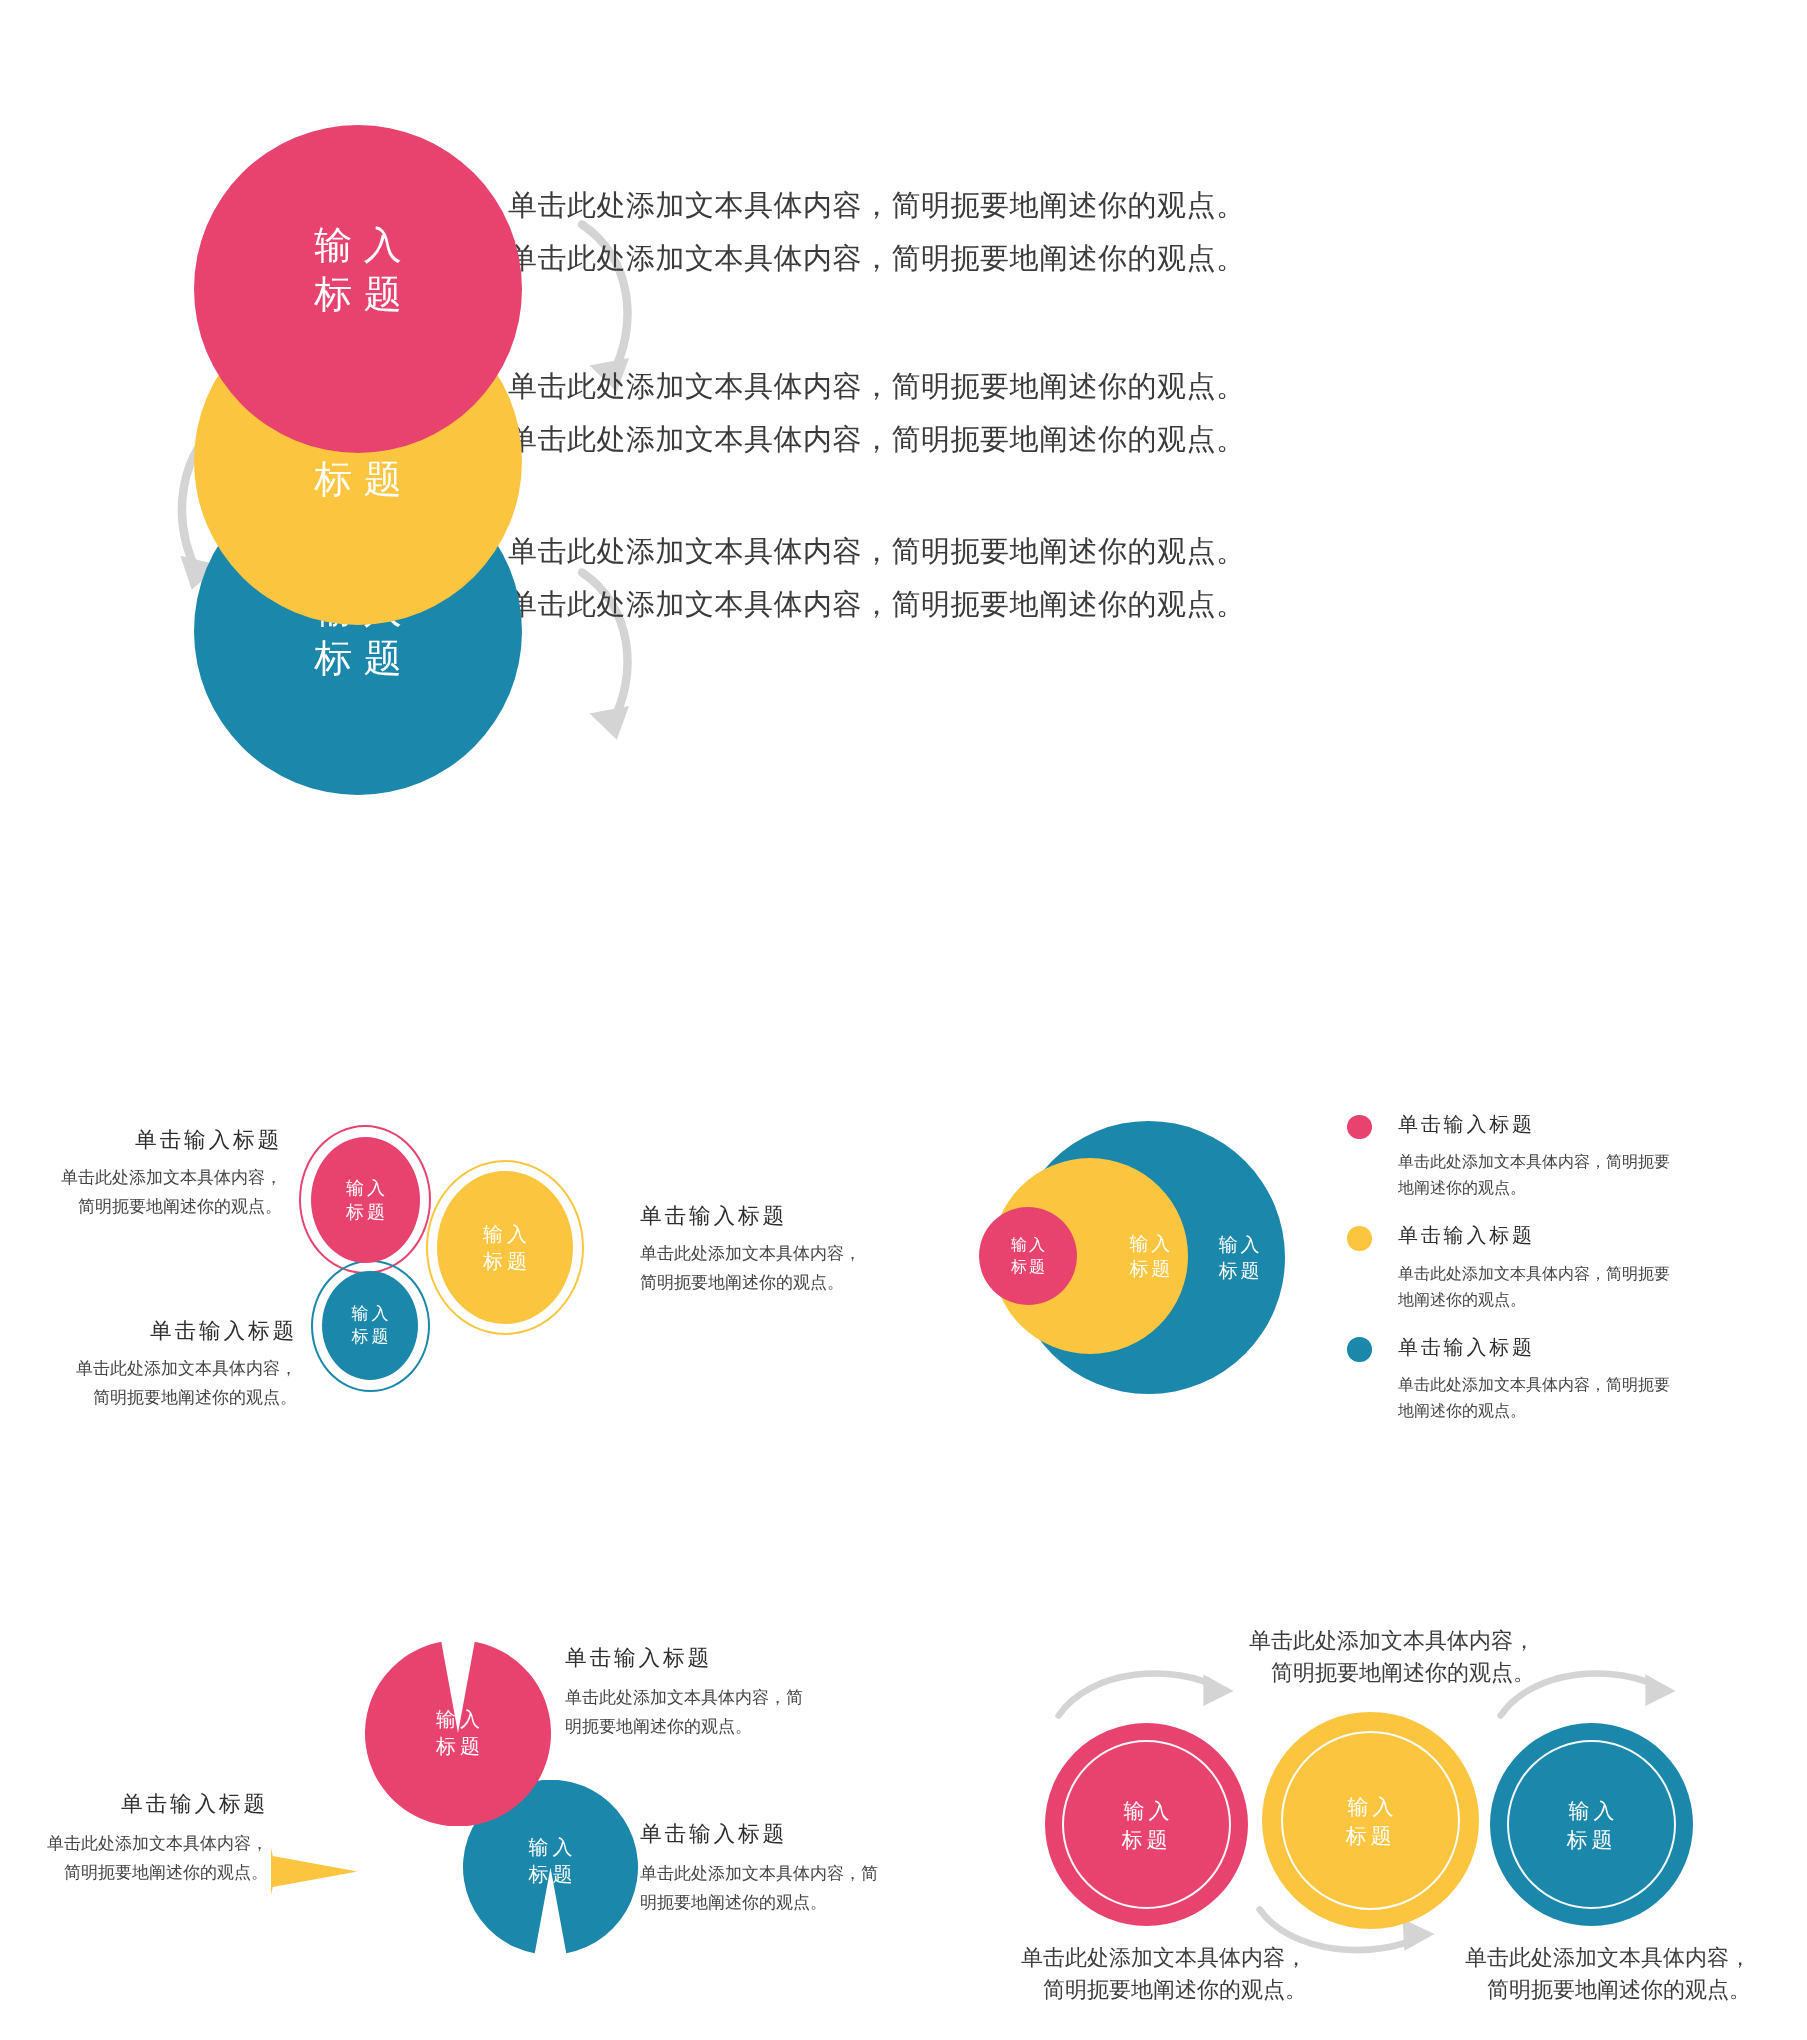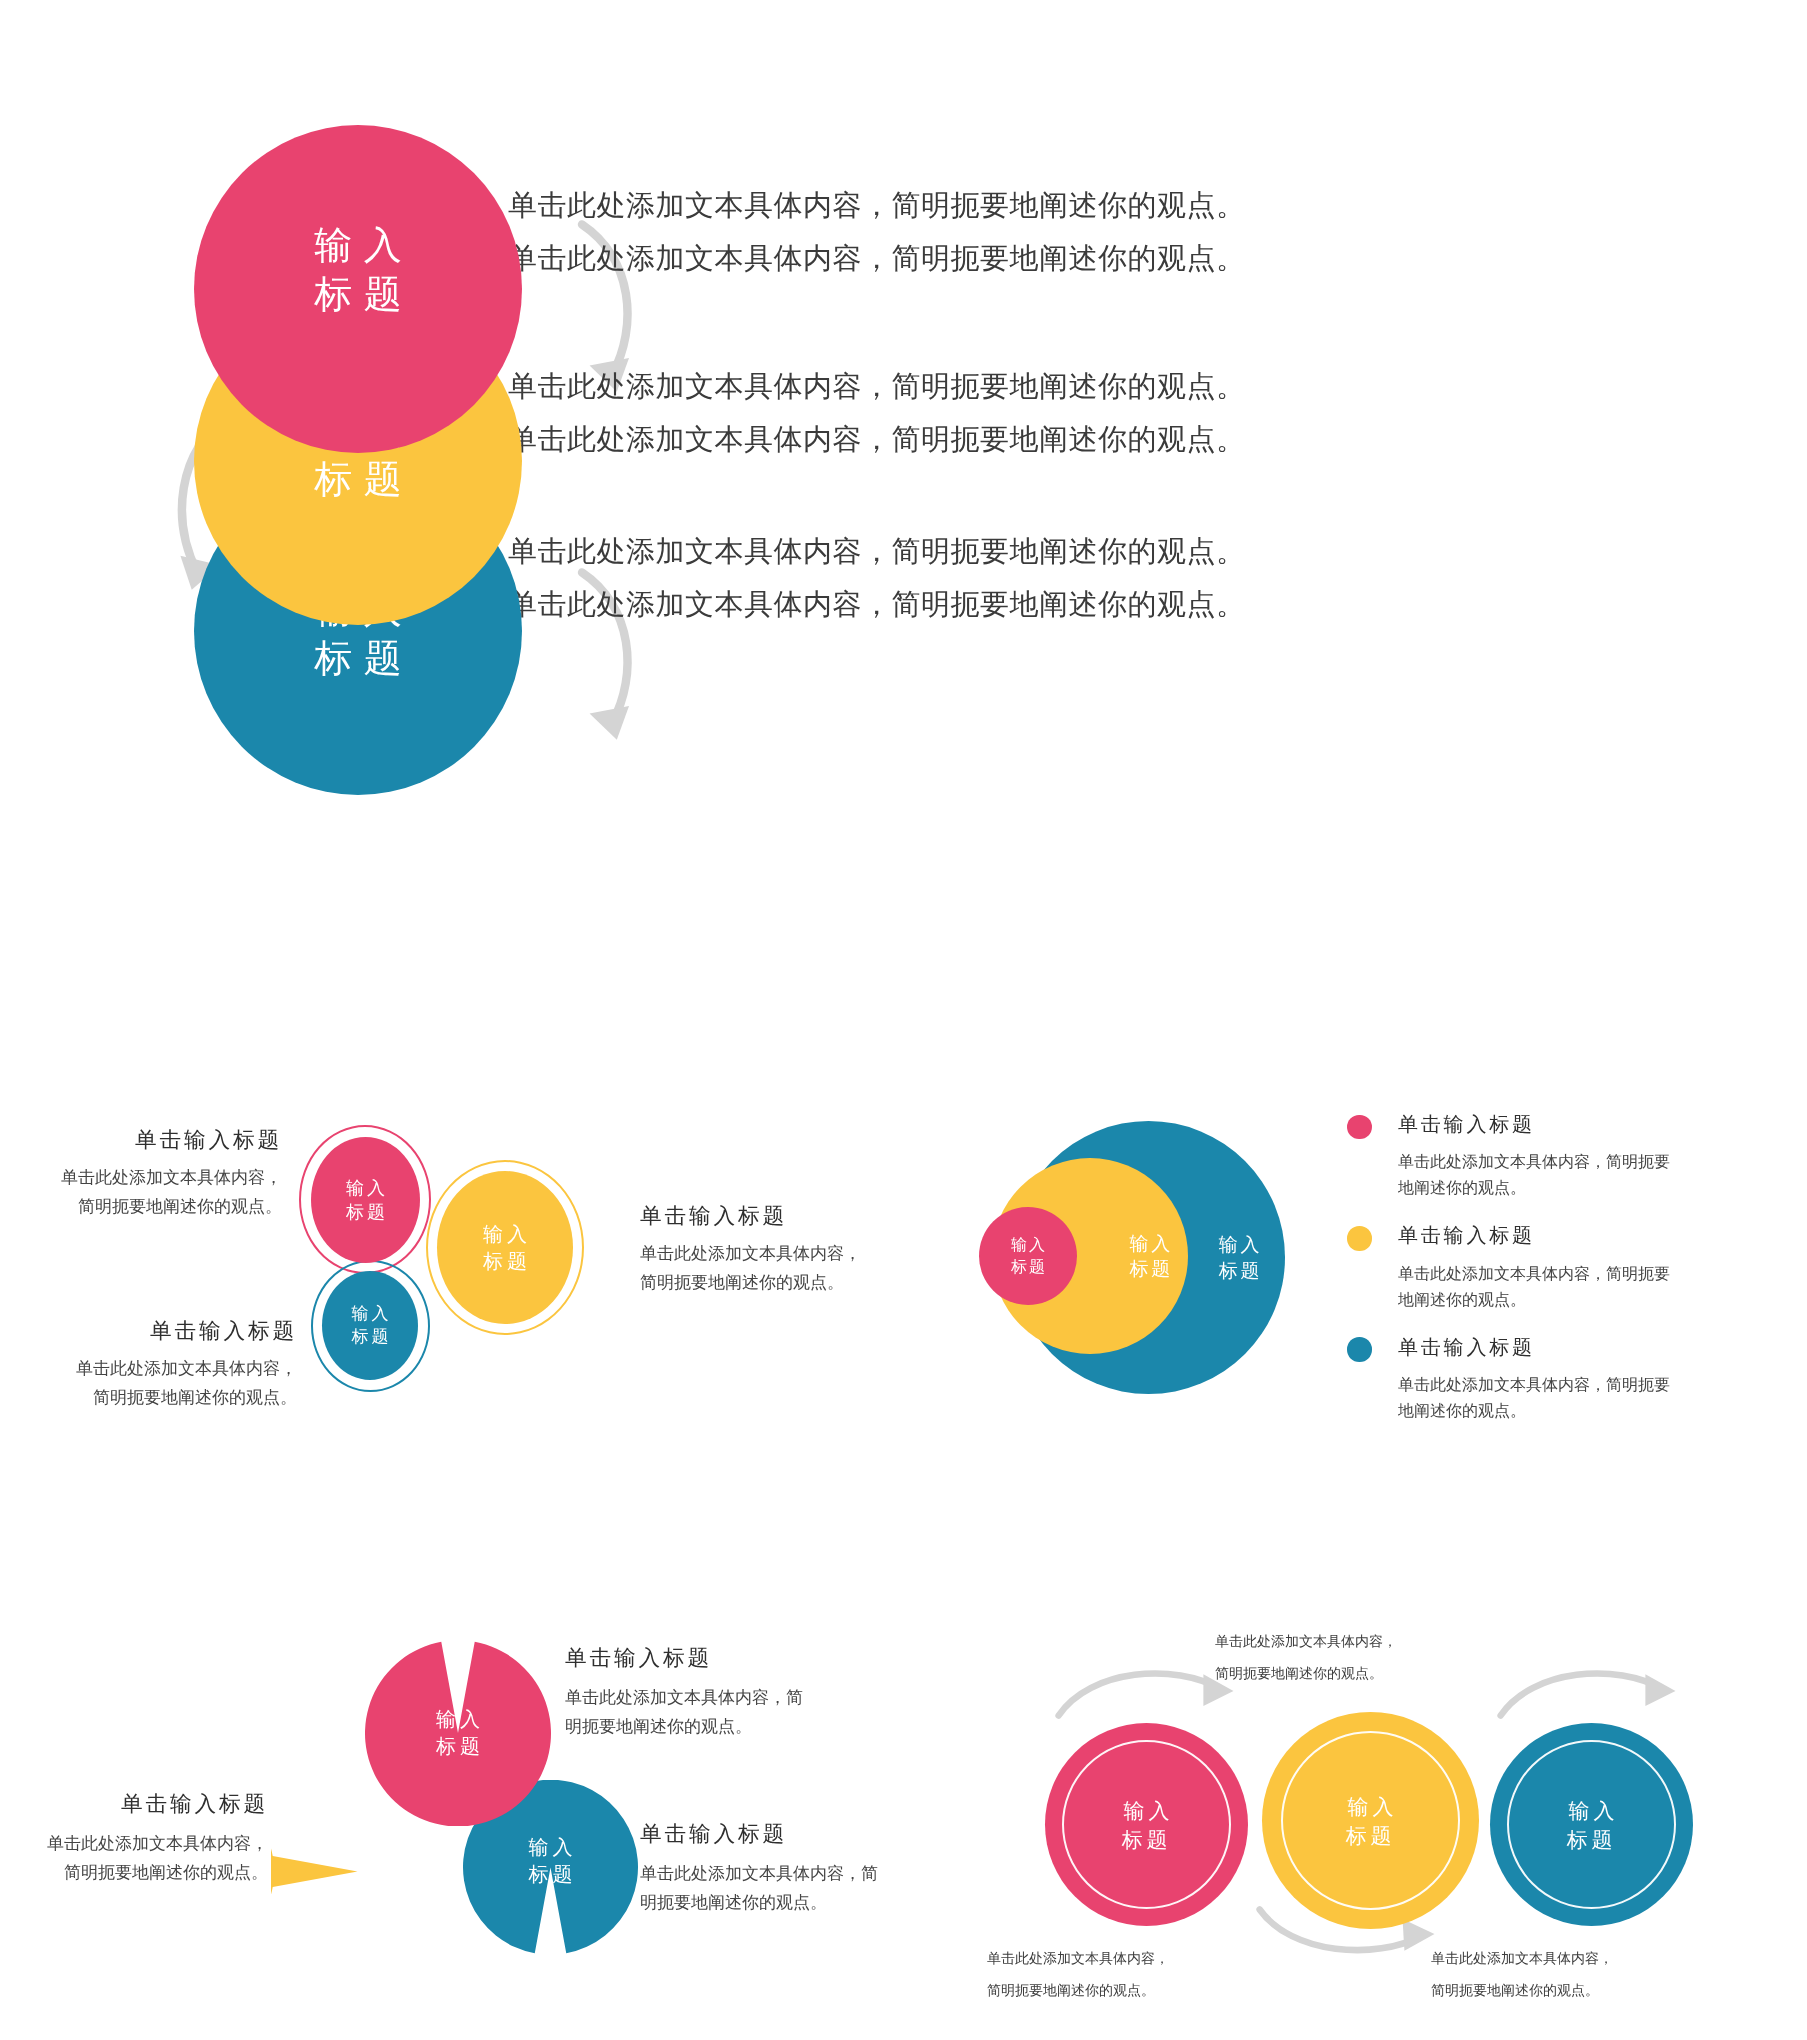--- a/index.html
+++ b/index.html
@@ -121,22 +121,22 @@
   .donut { position: absolute; border-radius: 50%; display:flex;
            align-items:center; justify-content:center; }
   .donut .inner-ring {
     position: absolute; border-radius: 50%;
     border: 2.8px solid rgba(255,255,255,0.95);
   }
   .donut .lbl { position: relative; z-index: 2; text-align:center;
                 color:#fff; font-size: 21px; letter-spacing: 3.8px;
                 line-height: 29px; text-indent: 3.8px; white-space: nowrap; }
 
-  .s3b-cap { position: absolute; text-align: left; color:#3c3c3c;
-             font-size: 14px; line-height: 32px; white-space: nowrap; }
+  .s3b-cap { position: absolute; text-align: right; color:#3c3c3c;
+             font-size: 22px; line-height: 32px; white-space: nowrap; }
 </style>
 </head>
 <body>
 
 <div class="page" style="--pink:#e8436f; --yellow:#fbc53f; --blue:#1b87ab; --arrow:#d4d4d4;">
 
   <div>
 
     <svg class="arrow-svg" style="left:565px; top:217px; width:113px; height:188px;" viewBox="0 0 120 200">
       <path d="M 18 8 C 72 44, 78 116, 50 168" stroke="#d4d4d4" stroke-width="9" fill="none" stroke-linecap="round"></path>

